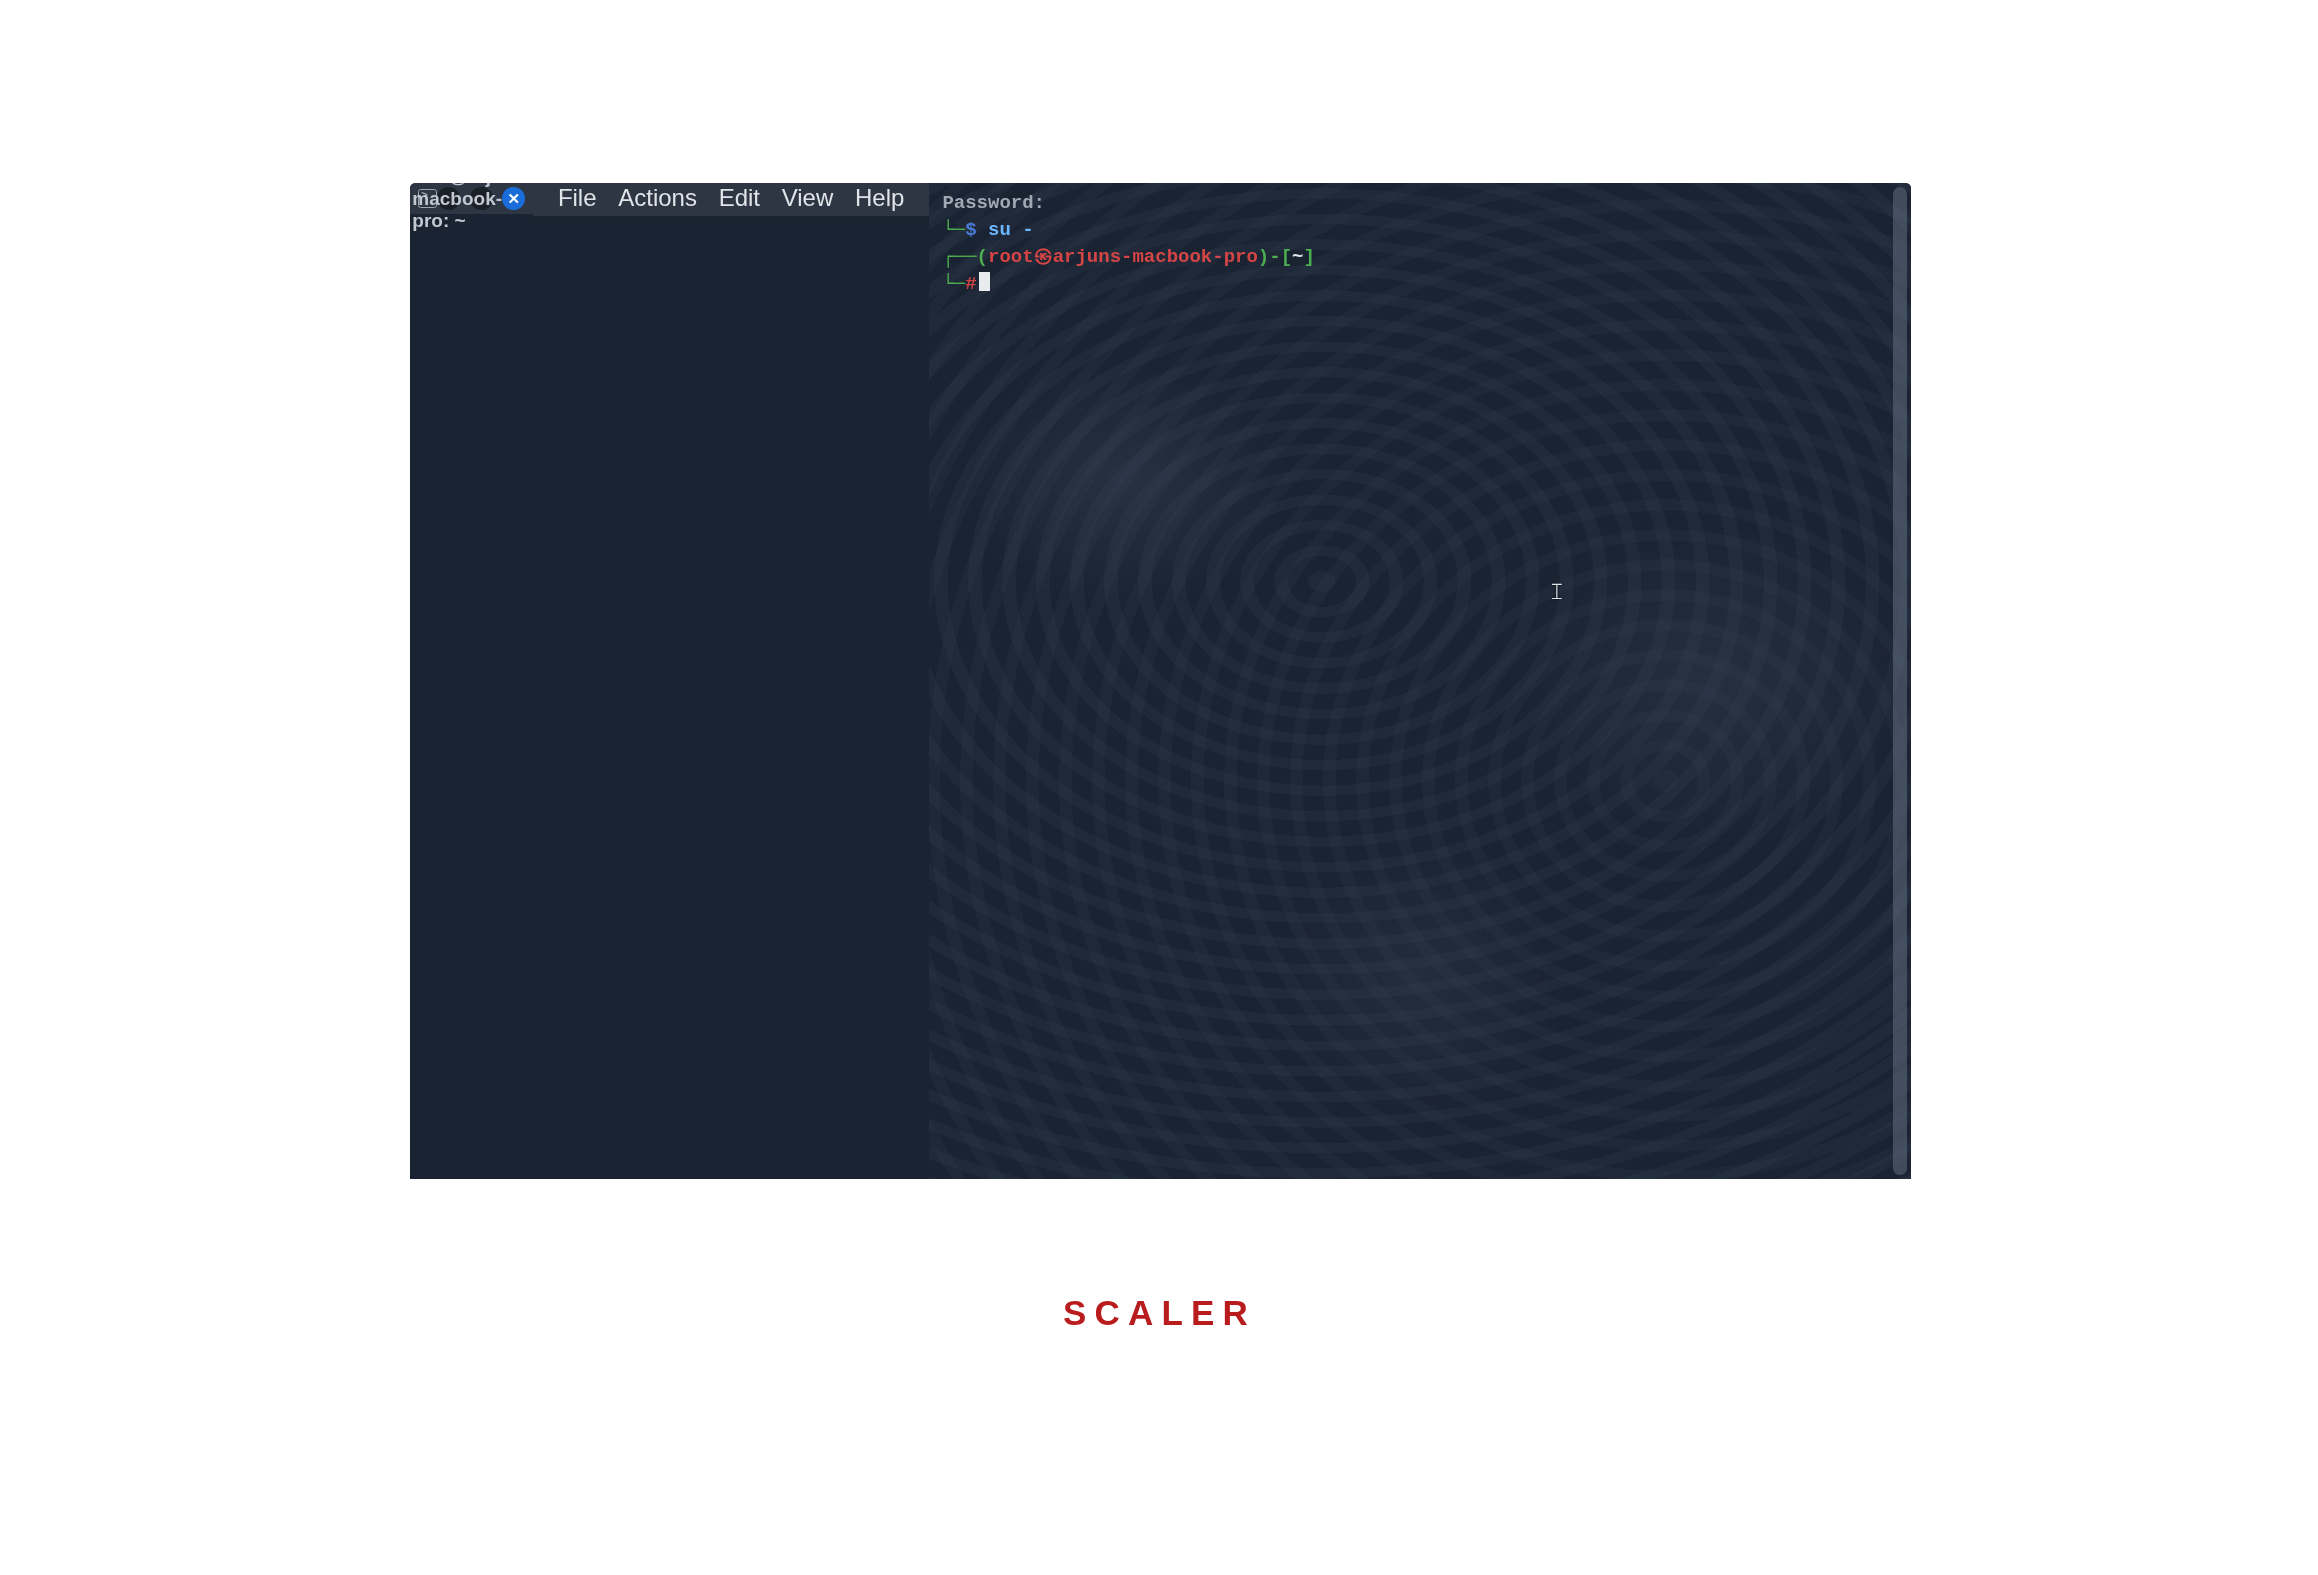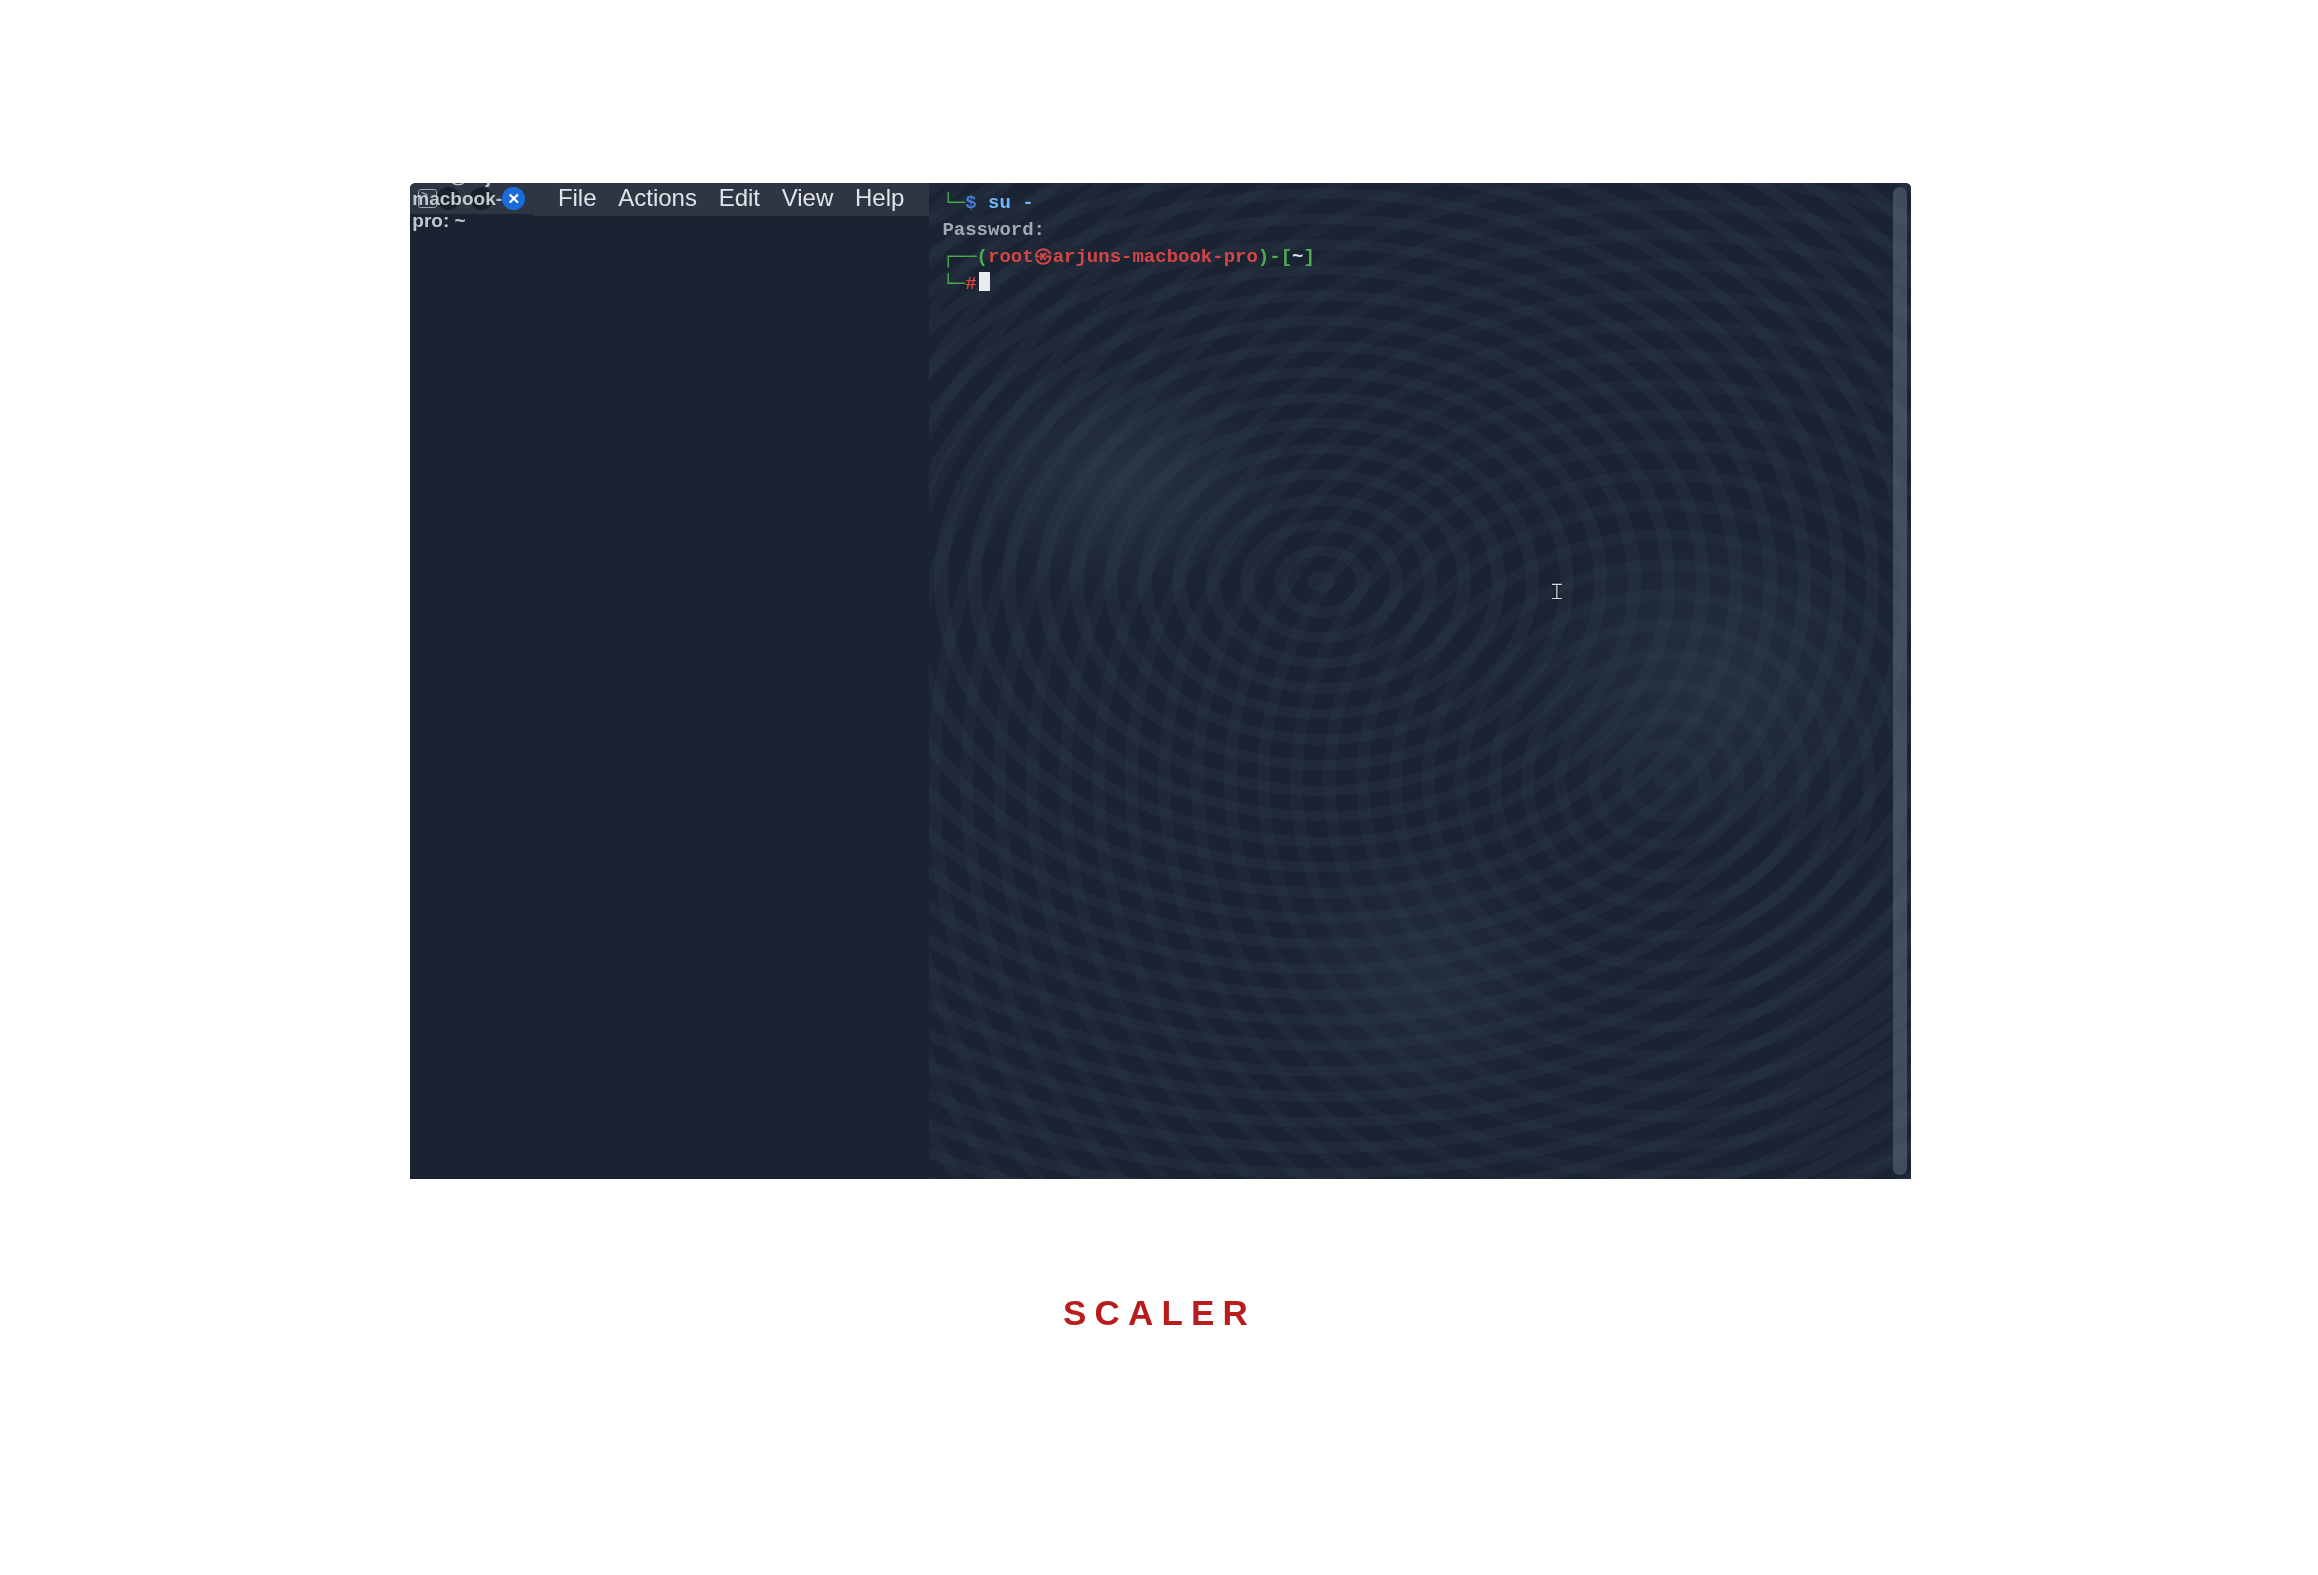--- a/index.html
+++ b/index.html
@@ -181,22 +181,22 @@
 
   <div class="menubar">
     <div class="menu-item">File</div>
     <div class="menu-item">Actions</div>
     <div class="menu-item">Edit</div>
     <div class="menu-item">View</div>
     <div class="menu-item">Help</div>
   </div>
 
   <div class="terminal-body">
+    <div class="pline"><span class="c-gray">Password:</span></div>
     <div class="pline"><span class="c-green">└─</span><span class="c-blue">$</span><span> </span><span class="c-cyan">su -</span></div>
-    <div class="pline"><span class="c-gray">Password:</span></div>
     <div class="pline"><span class="c-green">┌──(</span><span class="c-red">root</span><span class="c-red">㉿</span><span class="c-red">arjuns-macbook-pro</span><span class="c-green">)-[</span><span class="c-white">~</span><span class="c-green">]</span></div>
     <div class="pline"><span class="c-green">└─</span><span class="c-red">#</span><span class="cursor-block"></span></div>
 
     <div class="ibeam-cursor">𝙸</div>
     <div class="scrollbar"></div>
   </div>
 
 </div>
 
 <div class="logo-wrap">

